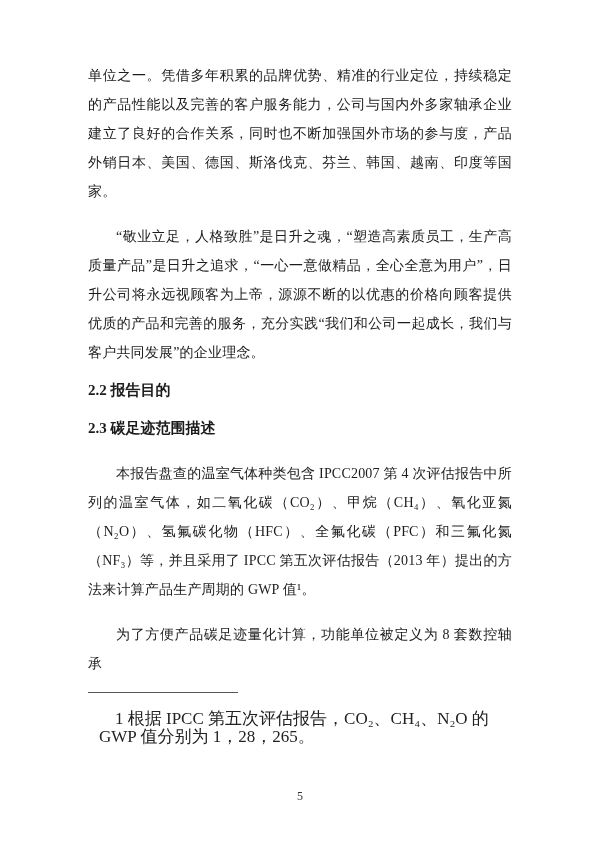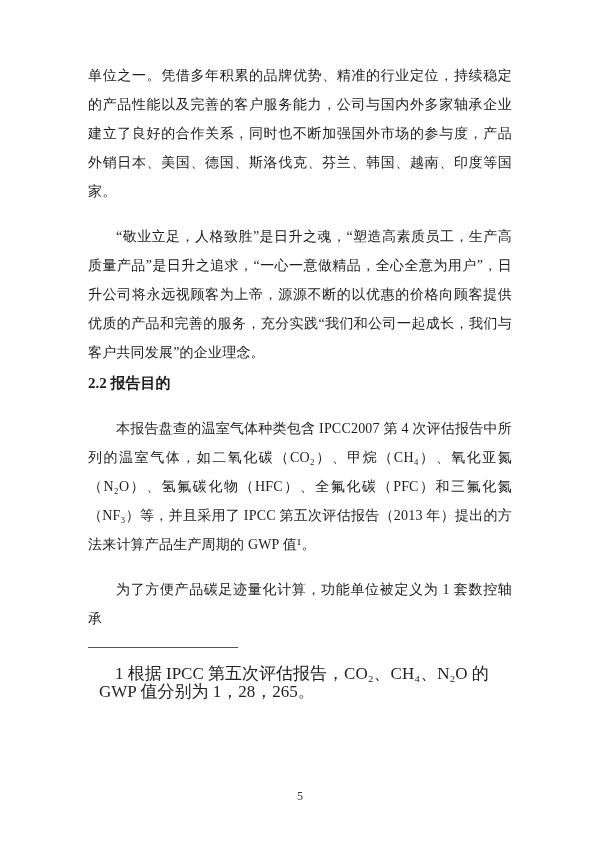--- a/index.html
+++ b/index.html
@@ -28,21 +28,21 @@
     letter-spacing: 0.2px;
   }
   .para.indent {
     text-indent: 2em;
     margin-top: 16px;
   }
   .heading {
     font-size: 15px;
     font-weight: bold;
     line-height: 29px;
-    margin: 2px 0 7px 0;
+    margin: 9px 0 7px 0;
     text-align: left;
   }
   .footnote-block {
     margin-top: 14px;
   }
   .footnote-rule {
     width: 150px;
     height: 1px;
     background: #555555;
   }
@@ -70,24 +70,25 @@
 <div class="page">
   <div class="content">
 
     <p class="para">单位之一。凭借多年积累的品牌优势、精准的行业定位，持续稳定的产品性能以及完善的客户服务能力，公司与国内外多家轴承企业建立了良好的合作关系，同时也不断加强国外市场的参与度，产品外销日本、美国、德国、斯洛伐克、芬兰、韩国、越南、印度等国家。</p>
 
     <p class="para indent">“敬业立足，人格致胜”是日升之魂，“塑造高素质员工，生产高质量产品”是日升之追求，“一心一意做精品，全心全意为用户”，日升公司将永远视顾客为上帝，源源不断的以优惠的价格向顾客提供优质的产品和完善的服务，充分实践“我们和公司一起成长，我们与客户共同发展”的企业理念。</p>
 
     <h2 class="heading">2.2 报告目的</h2>
 
 
+    <h2 class="heading">2.3 碳足迹范围描述</h2>
 
     <p class="para indent">本报告盘查的温室气体种类包含 IPCC2007 第 4 次评估报告中所列的温室气体，如二氧化碳（CO₂）、甲烷（CH₄）、氧化亚氮（N₂O）、氢氟碳化物（HFC）、全氟化碳（PFC）和三氟化氮（NF₃）等，并且采用了 IPCC 第五次评估报告（2013 年）提出的方法来计算产品生产周期的 GWP 值¹。</p>
 
-    <p class="para indent">为了方便产品碳足迹量化计算，功能单位被定义为 1 套数控轴承</p>
+    <p class="para indent">为了方便产品碳足迹量化计算，功能单位被定义为 8 套数控轴承</p>
 
     <div class="footnote-block">
       <div class="footnote-rule"></div>
       <p class="footnote-text">1 根据 IPCC 第五次评估报告，CO₂、CH₄、N₂O 的 GWP 值分别为 1，28，265。</p>
     </div>
 
   </div>
 
   <div class="page-number">5</div>
 </div>

